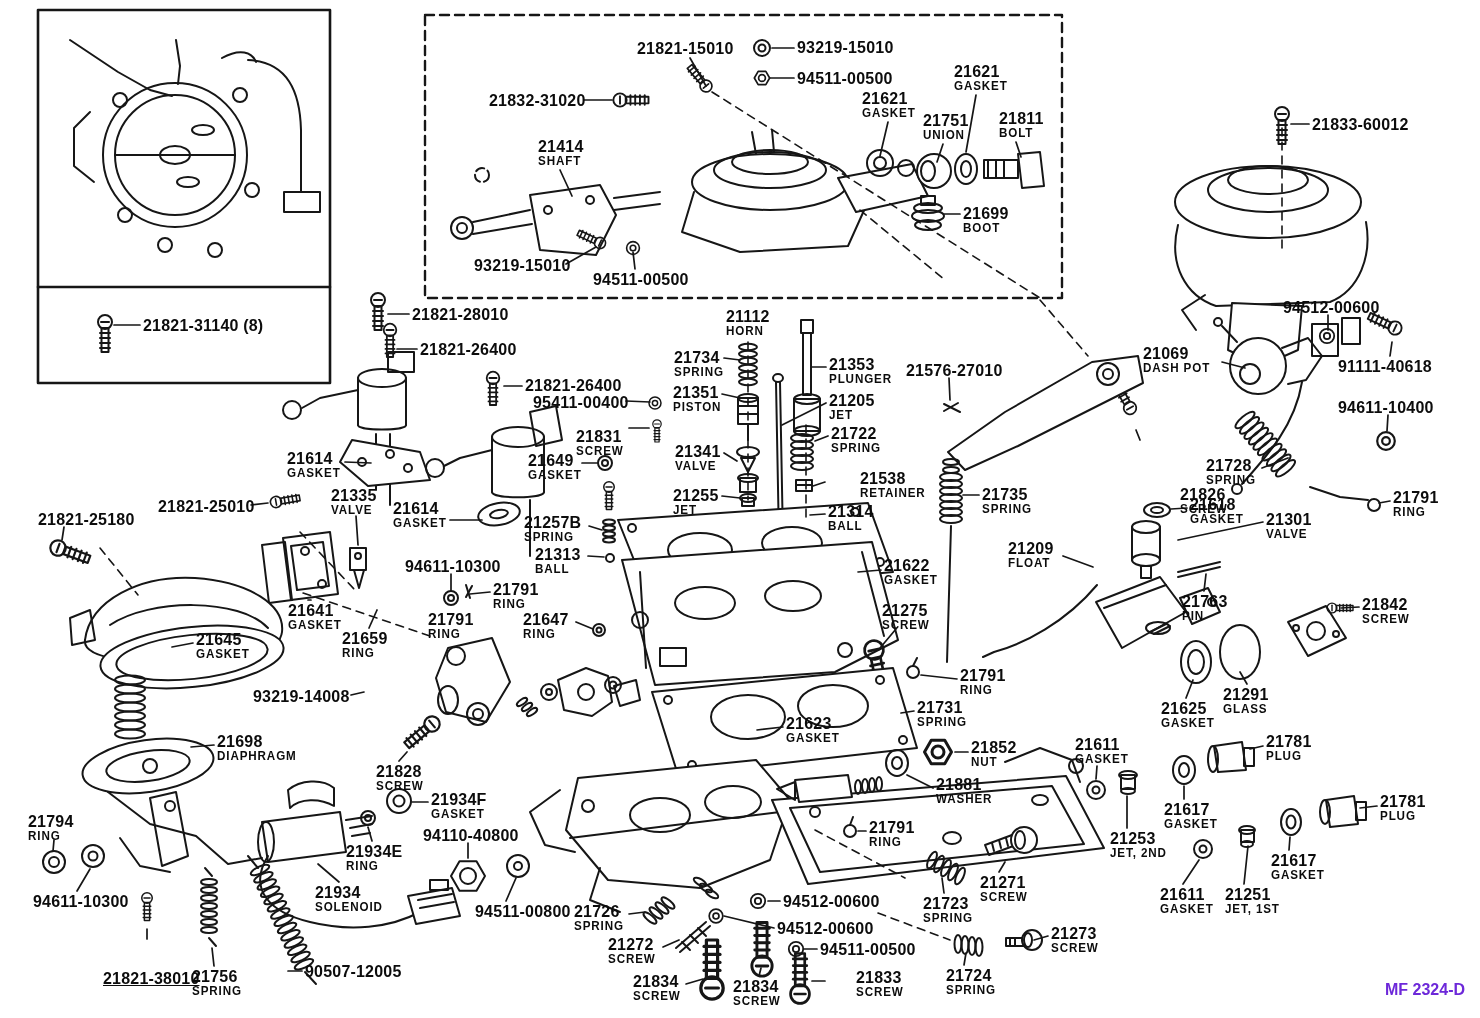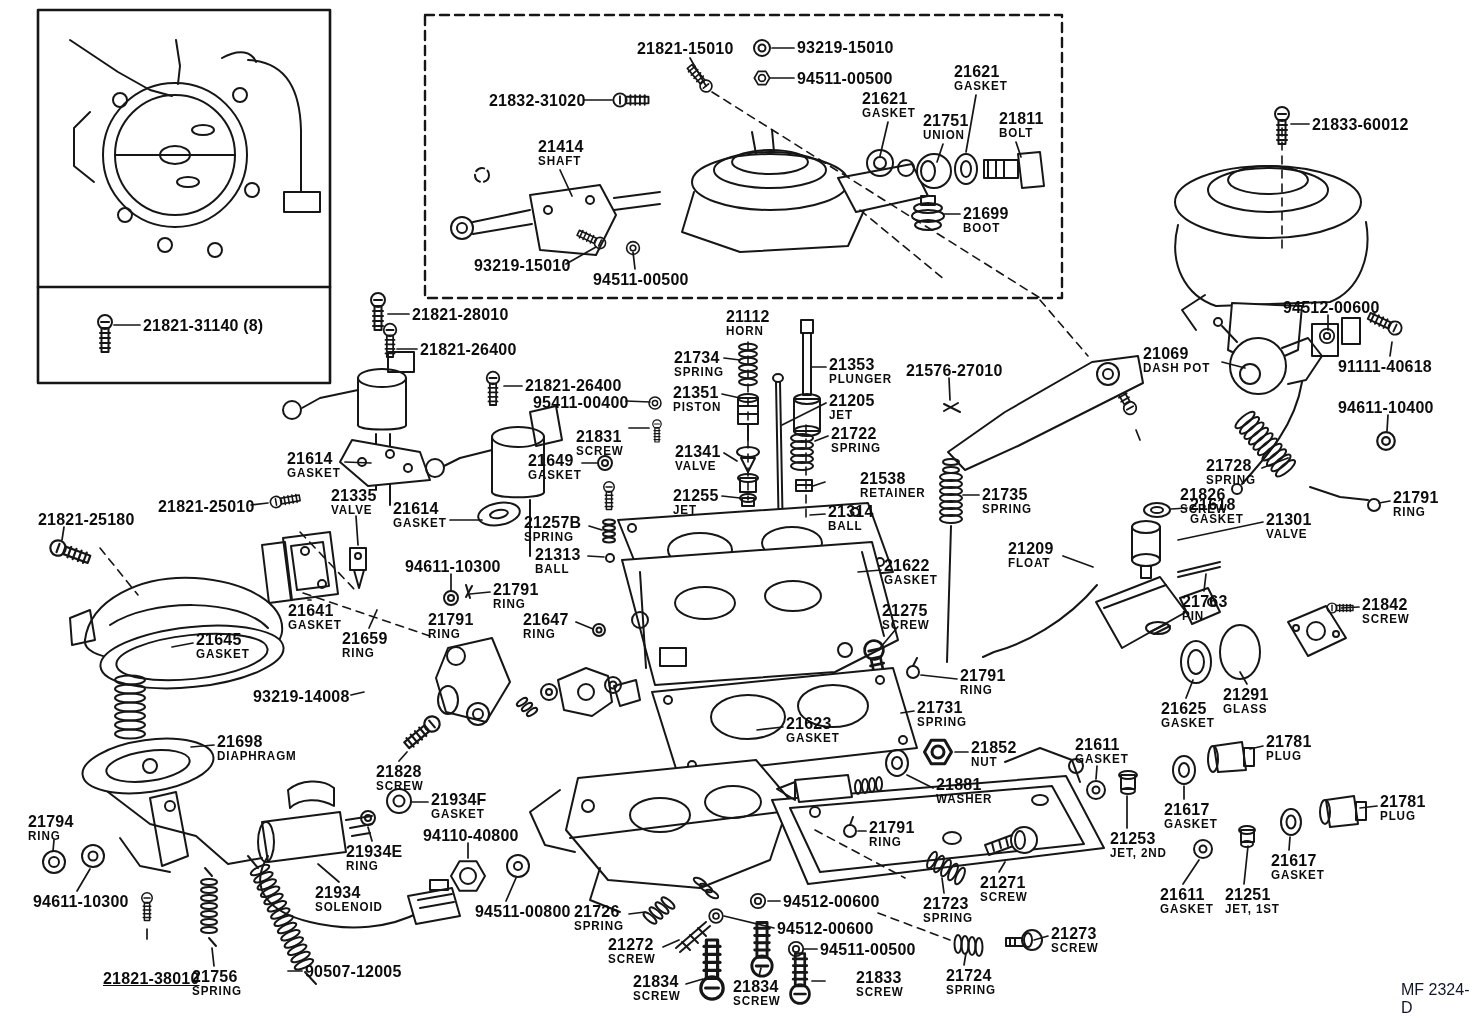--- a/index.html
+++ b/index.html
@@ -4,21 +4,21 @@
 <style>
   html,body{margin:0;padding:0;}
   body{width:1480px;height:1018px;position:relative;background:#ffffff;overflow:hidden;
        font-family:"Liberation Sans",sans-serif;}
   #stage{position:absolute;inset:0;width:1480px;height:1018px;}
   #art{position:absolute;left:0;top:0;z-index:1;}
   #label-layer{position:absolute;inset:0;z-index:2;}
   .plabel{position:absolute;color:#0c0c0c;line-height:1.04;white-space:nowrap;}
   .pnum{display:block;font-size:16.5px;font-weight:700;letter-spacing:.2px;transform:scaleX(.97);transform-origin:left top;}
   .pdesc{display:block;font-size:12px;font-weight:700;letter-spacing:.9px;transform:scaleX(.97);transform-origin:left top;}
-  .figcode{position:absolute;left:1385px;top:981px;font-size:16px;font-weight:400;color:#0f172a;margin-left:16px;}
+  .figcode{position:absolute;left:1385px;top:981px;font-size:16px;font-weight:700;color:#6d28d9;}
   #art *{stroke:#161616;stroke-width:2;fill:none;stroke-linecap:round;stroke-linejoin:round;}
   #art .fw{fill:#ffffff;}
   #art .thick{stroke-width:2.6;}
   #art .dash{stroke-dasharray:9 6;stroke-width:2.4;}
   #leaders line{stroke:#161616;stroke-width:1.7;}
   #construction line{stroke:#161616;stroke-width:1.6;stroke-dasharray:8 6;}
 </style>
 </head>
 <body>
 

